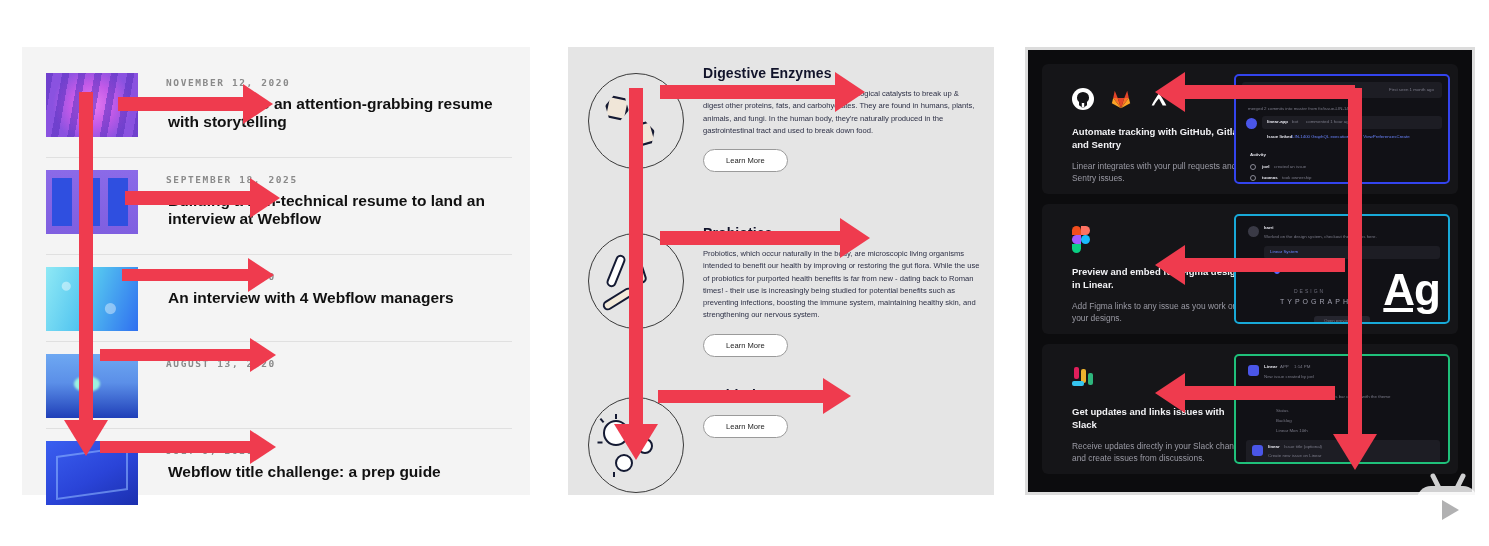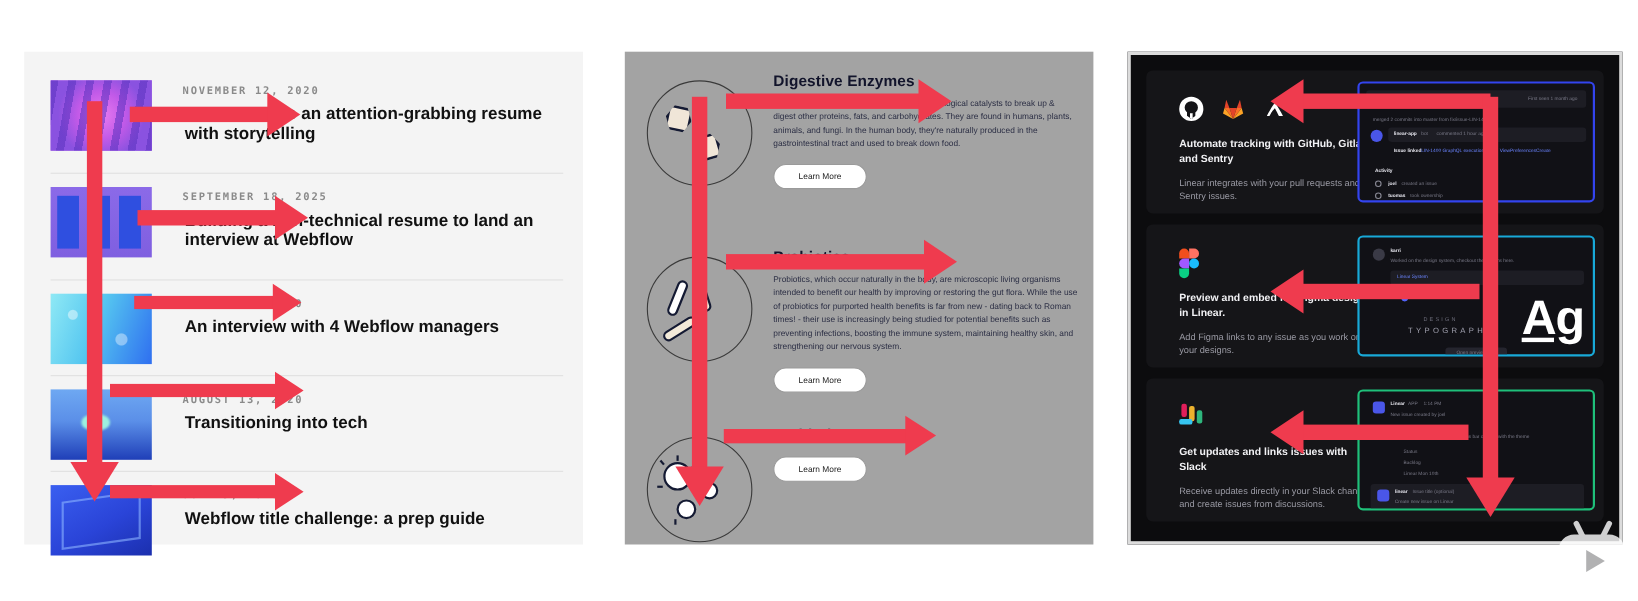--- a/index.html
+++ b/index.html
@@ -50,21 +50,21 @@
   .blog-title {
     position: absolute; left: 122px; top: 34px; right: 4px;
     font-size: 15.5px; font-weight: 700; color: #111; line-height: 1.15;
   }
   .blog-row.tall { height: 97px; }
   .blog-row.tall .blog-title { line-height: 1.18; }
 
   
   .panel2 {
     position: absolute; left: 568px; top: 47px; width: 426px; height: 448px;
-    background: #a3a3a3;
+    background: #e5e5e5;
   }
   .sec { position: absolute; left: 0; width: 100%; }
   .sec-circle {
     position: absolute; left: 20px; width: 96px; height: 96px; border-radius: 50%;
     border: 1px solid #3a3a3a;
   }
   .sec-body { position: absolute; left: 135px; right: 14px; }
   .sec-h {
     font-size: 14px; font-weight: 700; color: #12142b; letter-spacing: .1px;
   }
@@ -199,21 +199,20 @@
 
       <div class="blog-row">
         <div class="thumb t3"></div>
         <div class="blog-meta">AUGUST 27, 2020</div>
         <div class="blog-title">An interview with 4 Webflow managers</div>
       </div>
 
       <div class="blog-row">
         <div class="thumb t4"></div>
         <div class="blog-meta">AUGUST 13, 2020</div>
-        <div class="blog-title">Transitioning into tech</div>
       </div>
 
       <div class="blog-row">
         <div class="thumb t5"></div>
         <div class="blog-meta">JULY 9, 2020</div>
         <div class="blog-title">Webflow title challenge: a prep guide</div>
       </div>
 
     </div>
   </div>

